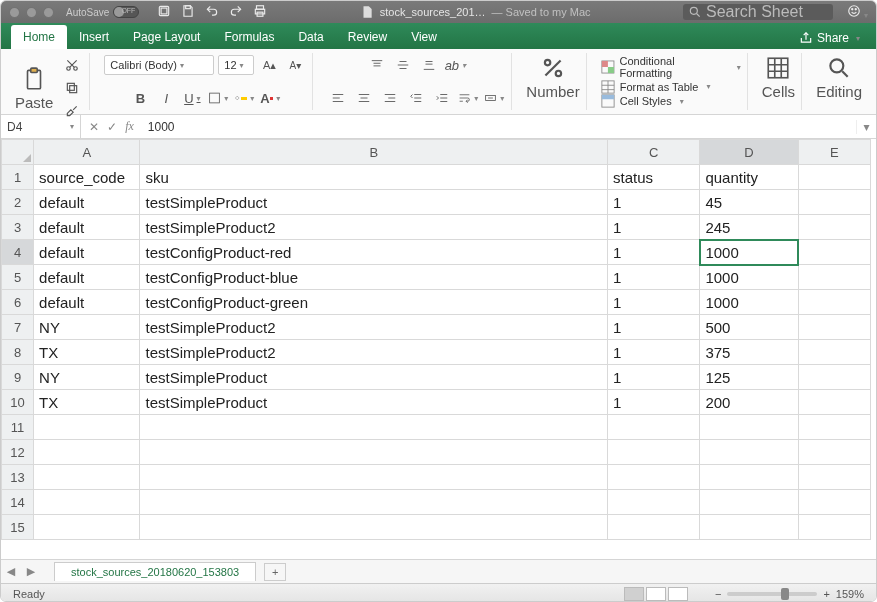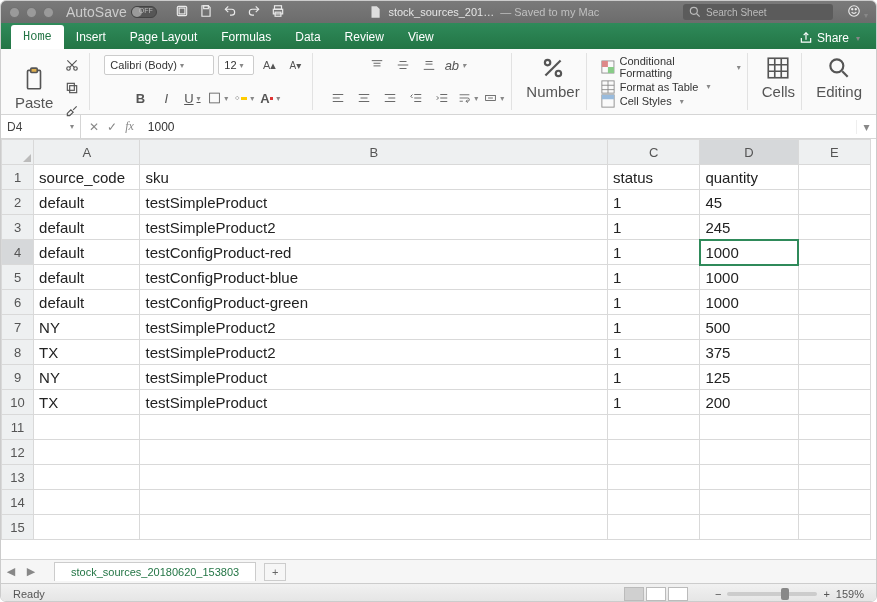--- a/index.html
+++ b/index.html
@@ -2,35 +2,35 @@
 <html><head>
 <meta charset="utf-8">
 <style>
 * { box-sizing: border-box; margin: 0; padding: 0; font-family: -apple-system, BlinkMacSystemFont, "Segoe UI", sans-serif; }
 body { width: 877px; height: 602px; overflow: hidden; background: #fff; font-size: 13px; color: #333; border: 1px solid #ccc; border-radius: 6px; }
 
 
 .titlebar { height: 22px; background: linear-gradient(#7a7a7a,#6c6c6c); display: flex; align-items: center; padding: 0 8px; gap: 6px; color: #eaeaea; font-size: 11px; }
 .traffic { display: flex; gap: 6px; }
 .dot { width: 11px; height: 11px; border-radius: 50%; background: #9a9a9a; border: 1px solid rgba(0,0,0,0.25); }
-.autosave { margin-left: 6px; color: #ccc; font-size: 14px; display:flex; align-items:center; gap:4px;}
+.autosave { margin-left: 6px; color: #ccc; font-size: 10px; display:flex; align-items:center; gap:4px;}
 .toggle { width: 26px; height: 12px; border-radius: 6px; background: #565656; border:1px solid #444; position:relative; }
 .toggle::after { content:"OFF"; font-size:7px; color:#bbb; position:absolute; right:3px; top:0;}
 .toggle::before { content:""; width:10px; height:10px; border-radius:50%; background:#9a9a9a; position:absolute; left:0; top:0;}
 .qat { display:flex; gap:10px; margin-left:12px; color:#eaeaea; }
 .qat svg, .titlebar svg { width:14px; height:14px; }
 .title-center { flex:1; display:flex; align-items:center; justify-content:center; gap:6px; color:#e5e5e5; }
 .title-center .saved { color:#c0c0c0; }
-.search-sheet { width:150px; height:16px; background:#5b5b5b; border-radius:3px; display:flex; align-items:center; padding:0 5px; gap:4px; color:#bbb; font-size:10px;}
+.search-sheet { width:150px; height:16px; background:#5b5b5b; border-radius:3px; display:flex; align-items:center; padding:0 5px; gap:4px; color:#bbb; font-size:16px;}
 .smiley { margin-left:8px; }
 
 
 .tabs { height: 26px; background: linear-gradient(#2f8a5a,#237545); display:flex; align-items:flex-end; padding: 0 10px; color:#fff; font-size:12px; }
 .tab { padding: 5px 12px 5px; cursor:pointer; }
-.tab.active { background:#fff; color:#237545; border-radius:3px 3px 0 0;font-family:Liberation Mono, monospace; }
+.tab.active { background:#fff; color:#237545; border-radius:3px 3px 0 0; }
 .share { margin-left:auto; display:flex; align-items:center; gap:4px; padding:4px 6px; }
 
 
 .ribbon { height: 66px; background: #fafafa; border-bottom:1px solid #d5d5d5; display:flex; padding: 4px 8px; gap:8px; }
 .group { display:flex; flex-direction:column; align-items:center; justify-content:space-between; padding: 2px 6px; border-right:1px solid #e2e2e2; }
 .group:last-child { border-right:none; }
 .btn-lg { display:flex; flex-direction:column; align-items:center; gap:2px; color:#555; font-size:15px; }
 .btn-lg svg { width:26px; height:26px; }
 .row { display:flex; gap:4px; align-items:center; }
 .ctl { height:20px; border:1px solid #ccc; background:#fff; border-radius:2px; font-size:11px; display:flex; align-items:center; padding:0 5px; color:#333; }

